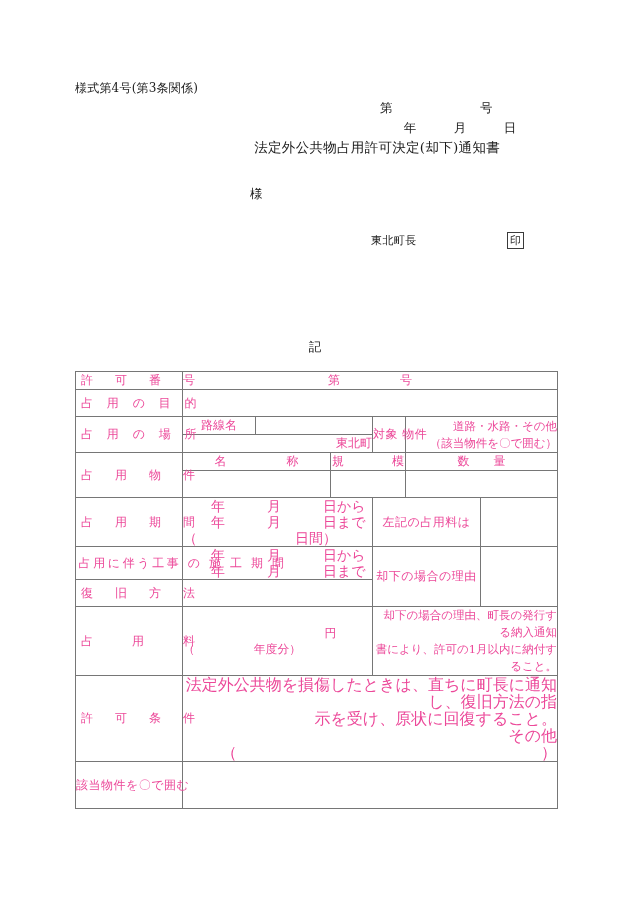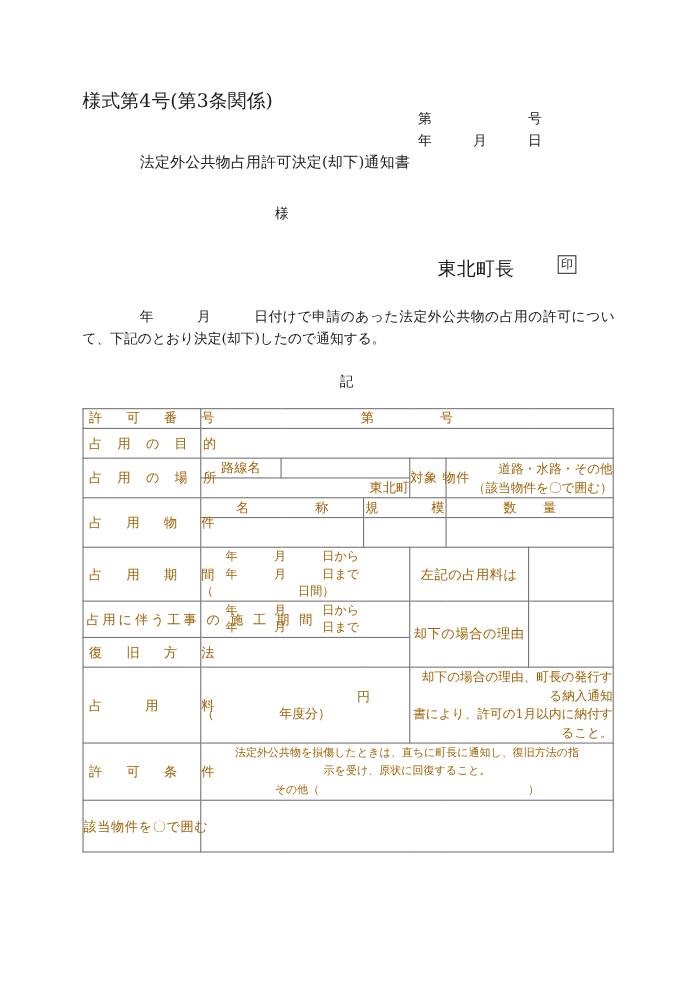--- a/index.html
+++ b/index.html
@@ -21,64 +21,63 @@
     width: 630px;
     height: 915px;
     overflow: hidden;
   }
 
   
   .form-no {
     position: absolute;
     left: 75px;
     top: 80px;
-    font-size: 17px;
+    font-size: 12px;
     letter-spacing: 0.2px;
     white-space: nowrap;
   }
   .doc-number {
     position: absolute;
     left: 380px;
     top: 100px;
     width: 160px;
     font-size: 12.5px;
     text-align: left;
     white-space: pre;
   }
   .doc-date {
     position: absolute;
     left: 380px;
     top: 120px;
     width: 160px;
     font-size: 12.5px;
-    text-align: left;
+    text-align: center;
     white-space: pre;
   }
   .doc-title {
     position: absolute;
     left: 0;
     top: 139px;
     width: 500px;
-    text-align: center;
+    text-align: right;
     font-size: 13.5px;
     letter-spacing: 0.3px;
   }
   .addressee {
     position: absolute;
     left: 250px;
     top: 186px;
     font-size: 12.5px;
   }
   .issuer {
     position: absolute;
     left: 371px;
     top: 233px;
-    font-size: 17px;
+    font-size: 11px;
     letter-spacing: 0.4px;
-    margin-left: 27px;
   }
   .seal-box {
     position: absolute;
     left: 507px;
     top: 232px;
     width: 17px;
     height: 17px;
     border: 1px solid #3a3a3a;
     box-sizing: border-box;
     font-size: 11px;
@@ -114,21 +113,21 @@
     top: 371px;
     width: 482px;
     border-collapse: collapse;
     table-layout: fixed;
     font-size: 12px;
   }
   .form-table td {
     border: 1px solid #767676;
     padding: 0;
     vertical-align: middle;
-    color: #a16207;
+    color: #ec4899;
   }
   .lbl {
     text-align: center;
     letter-spacing: 5px;
     text-indent: 5px;
     padding: 5px 2px;
     white-space: nowrap;
   }
   .lbl-tight {
     text-align: center;
@@ -149,32 +148,32 @@
   .lft { text-align: right; padding-left: 10px; }
   .pad-cell { padding: 5px 8px; }
   .note {
     text-align: right;
     padding: 4px 6px;
     line-height: 17px;
     font-size: 11.5px;
     white-space: pre-line;
   }
   .multiline {
-    text-align: center;
+    text-align: right;
     padding: 4px 6px;
     line-height: 17px;
-    font-size: 10px;
+    font-size: 16px;
     white-space: pre-line;
   }
   .dateblock {
     text-align: left;
     padding: 4px 4px 4px 8px;
     line-height: 16px;
     white-space: pre;
-    font-size: 11px;
+    font-size: 14px;
   }
   .fee-line {
     text-align: left;
     padding: 4px 8px;
     line-height: 16px;
     white-space: pre;
     font-size: 11.8px;
   }
   .h-blank { height: 26px; }
 </style>
@@ -188,21 +187,20 @@
   <div class="doc-number">第　　　　　　　号</div>
   <div class="doc-date">年　　　月　　　日</div>
 
   <div class="doc-title">法定外公共物占用許可決定(却下)通知書</div>
 
   <div class="addressee">様</div>
 
   <div class="issuer">東北町長</div>
   <div class="seal-box">印</div>
 
-  <div class="body-text">　　　　年　　　月　　　日付けで申請のあった法定外公共物の占用の許可について、下記のとおり決定(却下)したので通知する。</div>
 
   <div class="ki-mark">記</div>
 
   <table class="form-table">
     <colgroup>
       <col style="width:107px">
       <col style="width:73px">
       <col style="width:75px">
       <col style="width:42px">
       <col style="width:33px">

